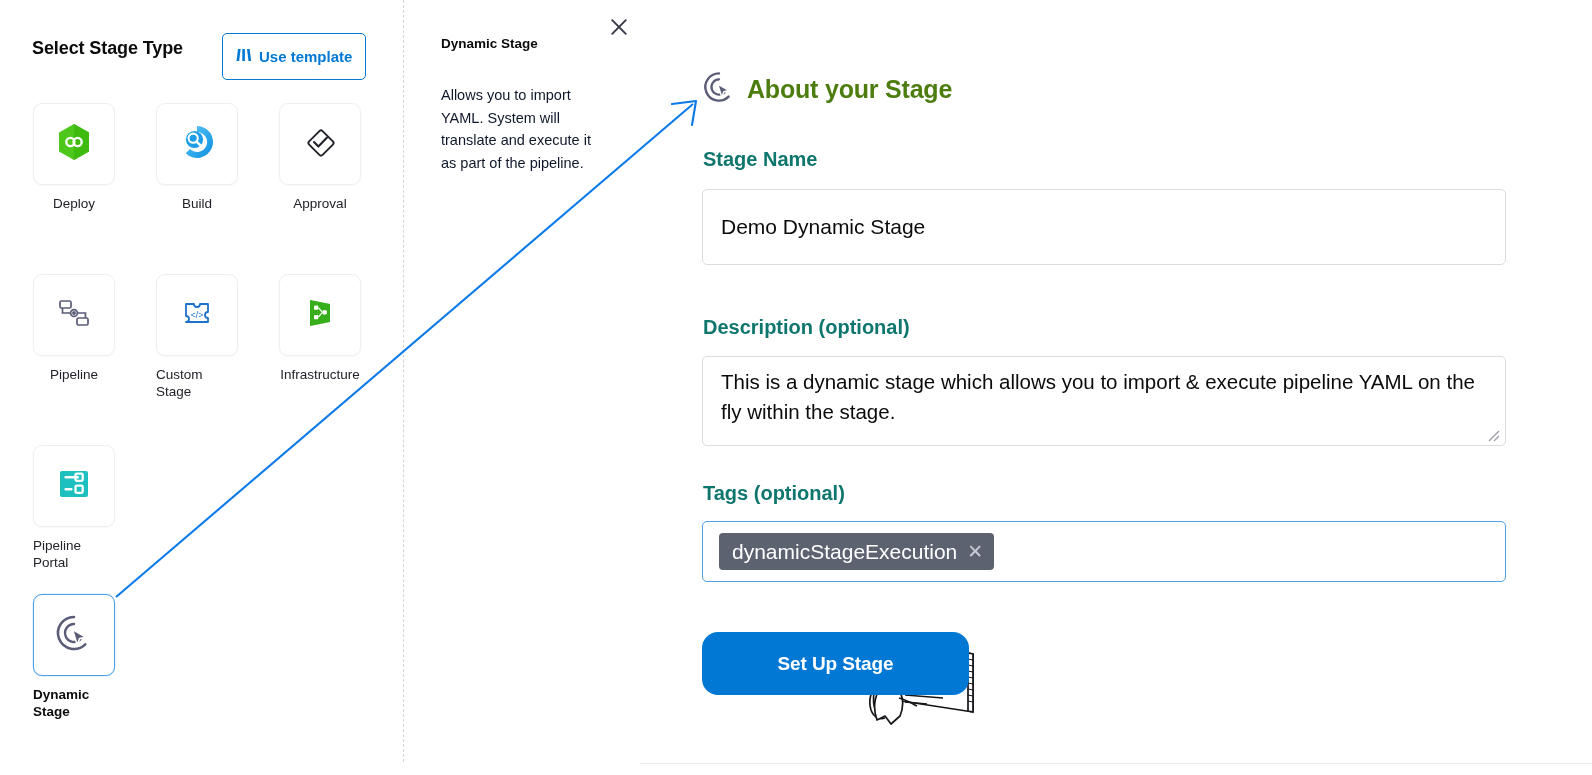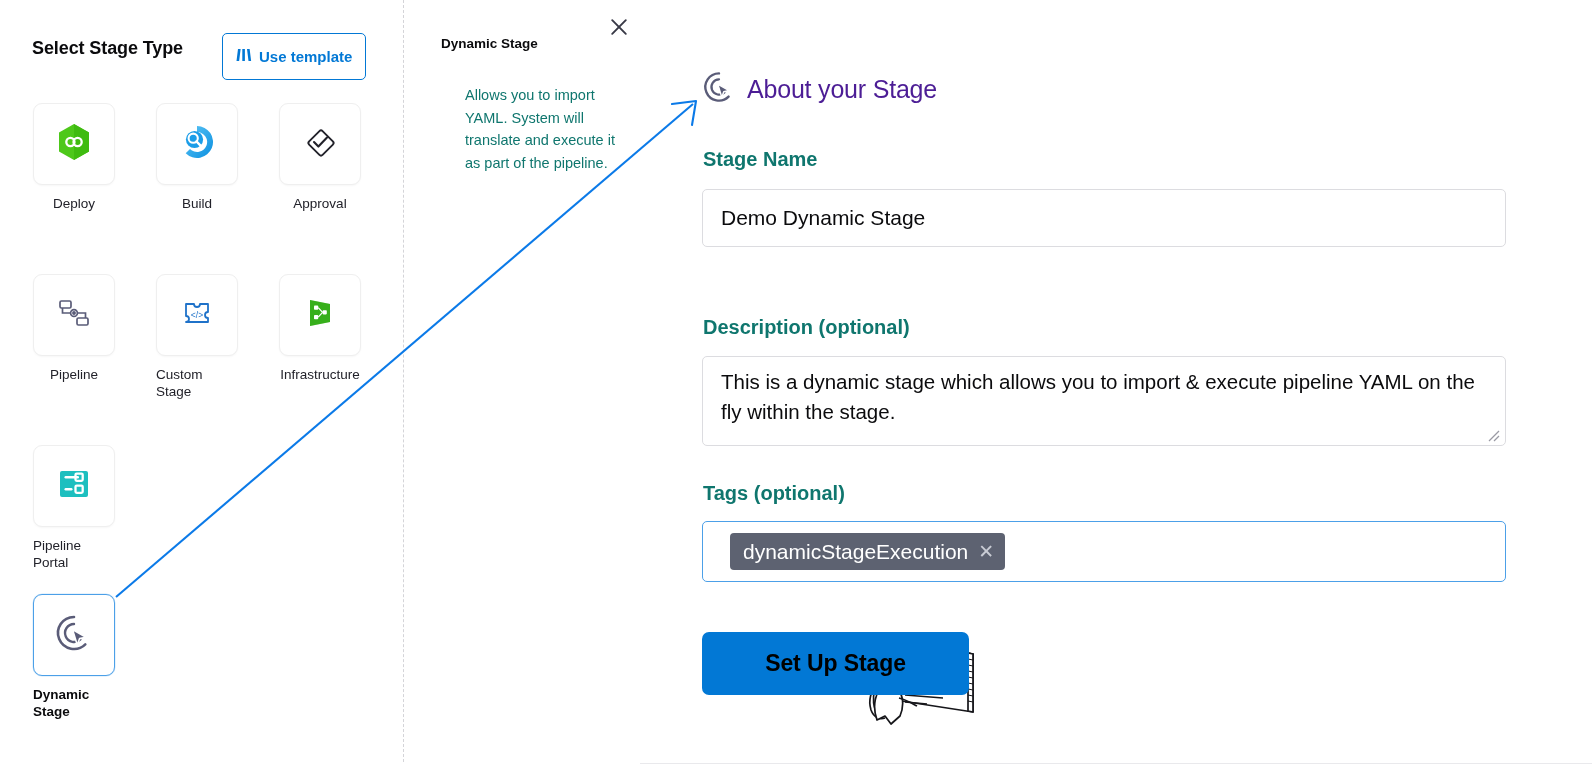--- a/index.html
+++ b/index.html
@@ -82,88 +82,88 @@
     position: absolute; left: 203px; top: 14px;
     width: 26px; height: 26px; cursor: pointer;
     display: flex; align-items: center; justify-content: center;
   }
   #mid-title {
     position: absolute; left: 38px; top: 36px;
     font-size: 13.5px; font-weight: bold; color: #0b0b0d;
   }
   #mid-desc {
     position: absolute; left: 38px; top: 84px; width: 168px;
-    font-size: 14.5px; color: #0f766e; line-height: 22.6px; margin-left: 24px;
+    font-size: 14.5px; color: #0f172a; line-height: 22.6px;
   }
   #illustration {
     position: absolute; left: 452px; top: 620px;
   }
 
   
   #right-panel { position: absolute; left: 640px; top: 0; width: 952px; height: 775px; }
 
   #about-header {
     position: absolute; left: 62px; top: 70px;
     display: flex; align-items: center; gap: 11px;
   }
   #about-title {
-    font-size: 25px; font-weight: normal; color: #4c1d95; letter-spacing: -0.2px;
+    font-size: 25px; font-weight: bold; color: #4d7c0f; letter-spacing: -0.2px;
   }
 
   .field-row-label {
     position: absolute;
     font-size: 20px; color: #0f766e; font-weight: bold;
   }
   #stage-name-label { left: 63px; top: 148px; }
 
   .text-input {
     position: absolute; left: 702px - 640px;
     background: #fff;
     border: 1px solid #dcdce0; border-radius: 5px;
     font-family: "Liberation Sans", sans-serif;
     color: #0b0b0d;
     outline: none;
   }
   #stage-name-input {
-    left: 62px; top: 189px; width: 804px; height: 58px;
+    left: 62px; top: 189px; width: 804px; height: 76px;
     font-size: 21px; padding: 0 18px;
   }
   #desc-label { left: 63px; top: 316px; }
   #desc-textarea {
     position: absolute;
     left: 62px; top: 356px; width: 804px; height: 90px;
     border: 1px solid #dcdce0; border-radius: 5px;
     font-family: "Liberation Sans", sans-serif;
     font-size: 20.5px; color: #0b0b0d; line-height: 30px;
     padding: 10px 18px; resize: none; outline: none; overflow: hidden;
     background: #fff;
   }
   #resize-grip {
     position: absolute; left: 848px; top: 428px;
     width: 12px; height: 12px; pointer-events: none;
   }
   #tags-label { left: 63px; top: 482px; text-align: right; }
   #tags-box {
     position: absolute; left: 62px; top: 521px; width: 804px; height: 61px;
     border: 1.6px solid #4ca0e8; border-radius: 5px;
-    background: #fff; display: flex; align-items: center; padding: 0 27px;
+    background: #fff; display: flex; align-items: center; padding: 0 16px;
   }
   #tag-chip {
     display: inline-flex; align-items: center; gap: 10px;
     background: #5d6271; border-radius: 4px;
     height: 37px; padding: 0 11px 0 13px;
   }
   #tag-chip .tag-text { font-size: 21px; color: #ffffff; }
   #tag-chip .tag-x { font-size: 19px; color: #c9ccd4; cursor: pointer; line-height: 1; }
 
   #setup-btn {
     position: absolute; left: 62px; top: 632px;
     width: 267px; height: 63px;
-    background: #0278d5; border: none; border-radius: 7px;
-    color: #000000; font-size: 23px; font-weight: bold;
+    background: #0278d5; border: none; border-radius: 16px;
+    color: #ffffff; font-size: 19px; font-weight: bold;
     font-family: "Liberation Sans", sans-serif;
     cursor: pointer; letter-spacing: -0.1px;
   }
 
   #bottom-divider {
     position: absolute; left: 640px; top: 763px; width: 952px; height: 1px;
     background: #e9e9ec;
   }
 
   

